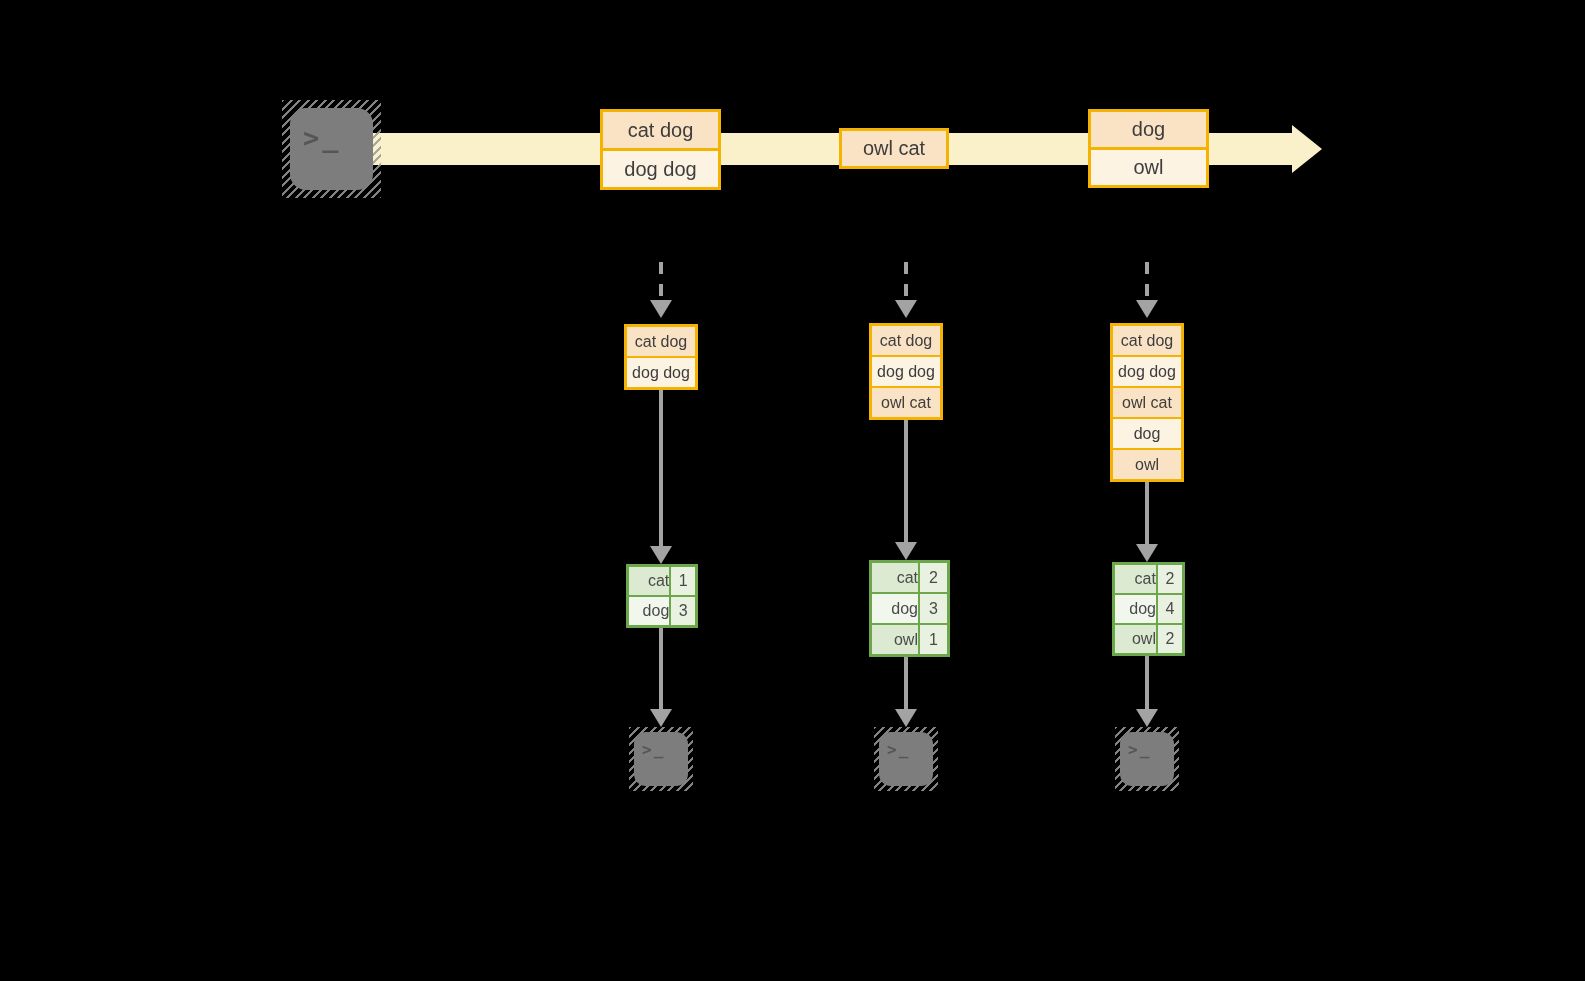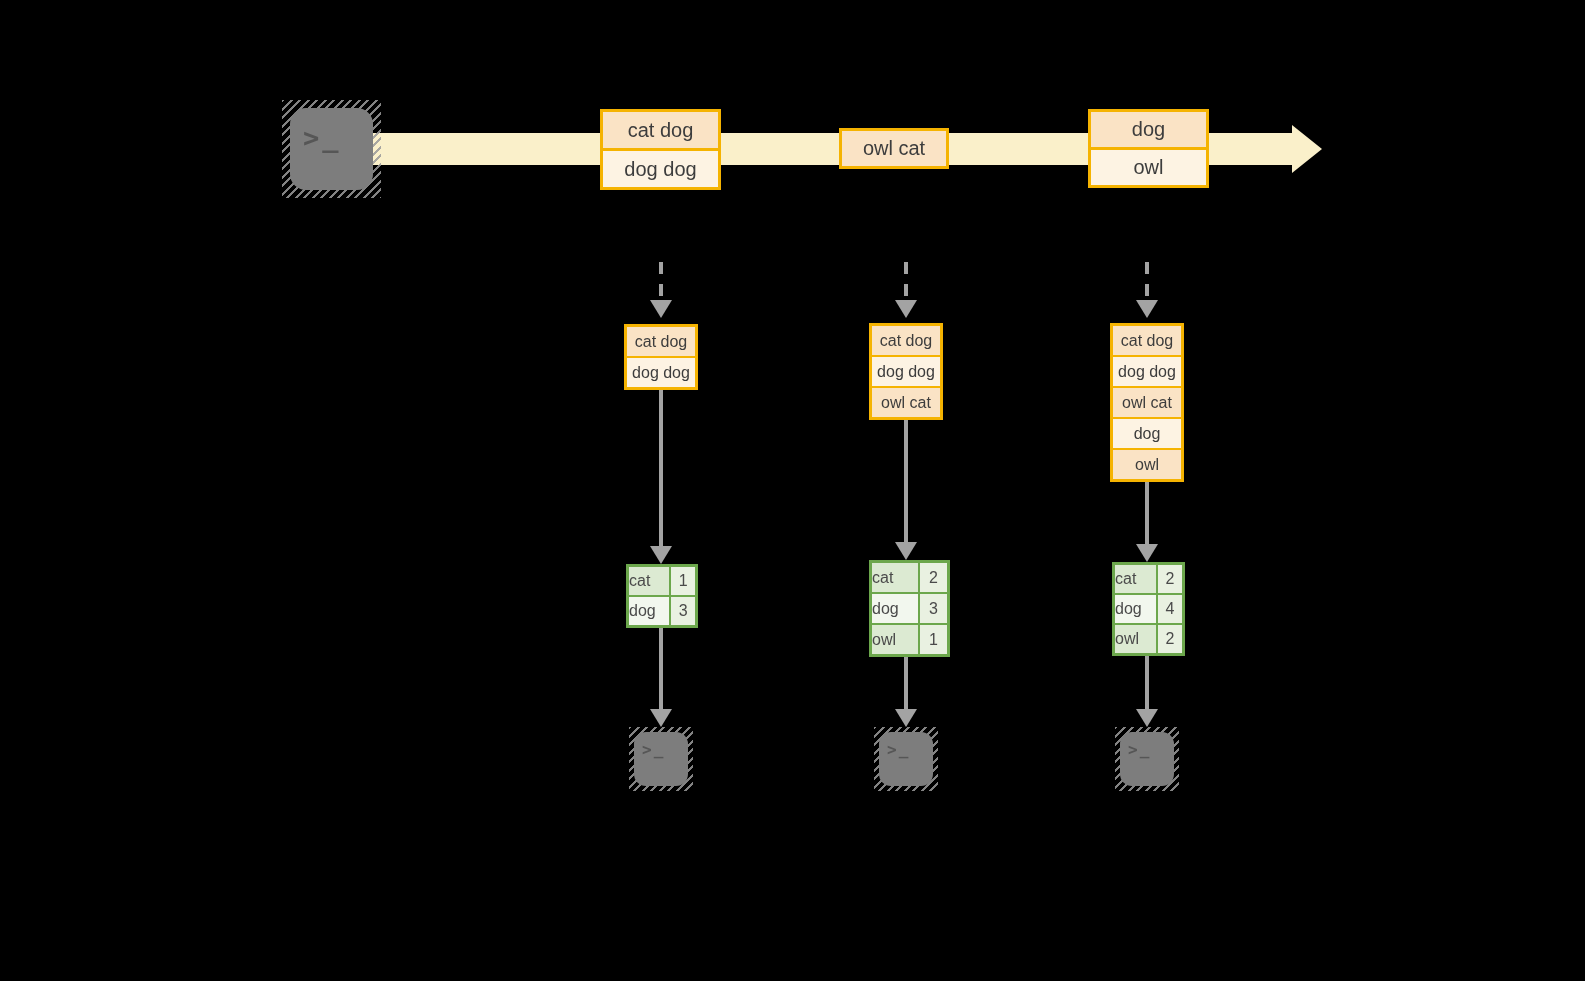--- a/index.html
+++ b/index.html
@@ -70,21 +70,21 @@
     font-size:30px;color:#333;
     font-weight:400;letter-spacing:.5px;
   }
   
   .gtable{
     position:absolute;z-index:3;box-sizing:border-box;
     border:3px solid var(--table-border,#6ca74c);
   }
   .grow{display:flex;height:28px;line-height:28px;font-size:16px;color:#4a4a4a;}
   .grow + .grow{border-top:2px solid var(--table-border,#6ca74c);}
-  .gword{flex:63;text-align:left;}
+  .gword{flex:63;text-align:right;}
   .gcount{flex:37;text-align:center;border-left:2px solid var(--table-border,#6ca74c);
     background:var(--cell-value,#e9f1e1);}
   .grow.odd .gword{background:var(--cell-green,#dcead2);}
   .grow.even .gword{background:var(--cell-green-pale,#f2f7ee);}
 </style>
 </head>
 <body>
 
 <div class="canvas">
 

